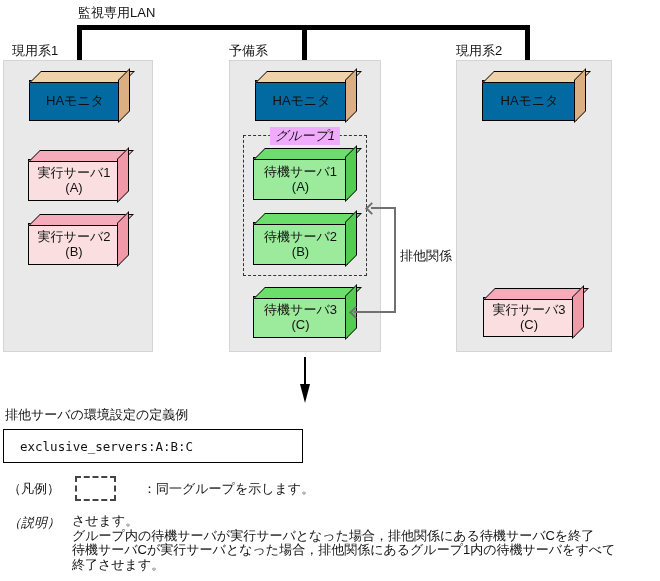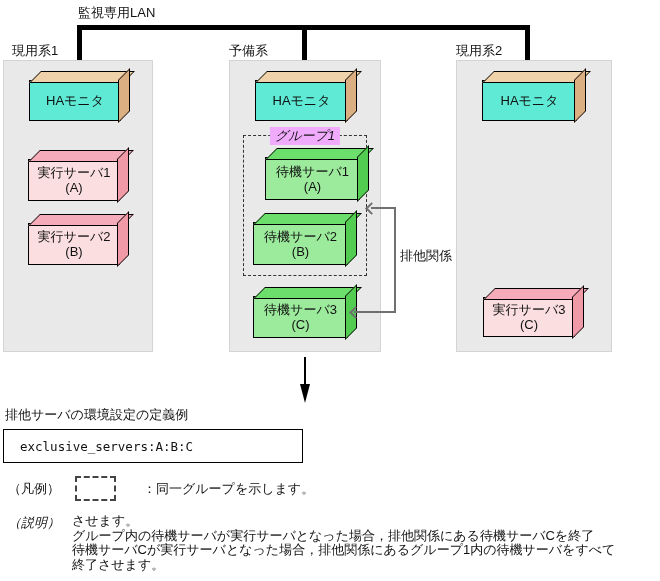--- a/index.html
+++ b/index.html
@@ -17,21 +17,21 @@
   .panel { position:absolute; top:60px; height:292px; background:#E9E9E9; border:1px solid #D4D4D4; }
 
   
   .box3d { position:absolute; border:1px solid #000; display:flex; flex-direction:column;
            align-items:center; justify-content:center; font-size:13px; line-height:15px;
            text-align:center; z-index:3; }
   .box3d::before { content:""; position:absolute; left:-1px; top:-10px; width:calc(100% + 2px);
            height:10px; border:1px solid #000; transform:skewX(-45deg); transform-origin:left bottom; }
   .box3d::after  { content:""; position:absolute; right:-10px; top:-1px; width:10px;
            height:calc(100% + 2px); border:1px solid #000; transform:skewY(-45deg); transform-origin:left top; }
-  .tan   { background:#5eead4; }  .tan::before   { background:#EFD2A9; }  .tan::after   { background:#DCAF82; }
+  .tan   { background:#0369a1; }  .tan::before   { background:#EFD2A9; }  .tan::after   { background:#DCAF82; }
   .pink  { background:#FBDFE0; }  .pink::before  { background:#F6ABBB; }  .pink::after  { background:#F09AA8; }
   .green { background:#9CEB9C; }  .green::before { background:#6CDE6C; }  .green::after { background:#52CD52; }
 
   
   .group-box { position:absolute; left:243px; top:135px; width:124px; height:141px;
            border:1.5px dashed #333; z-index:2; }
   .group-label { position:absolute; top:-9px; left:50%; transform:translateX(-50%);
            background:#f0abfc; padding:0 5px; font-size:13px; white-space:nowrap;font-style:italic; }
 
   
@@ -88,21 +88,21 @@
     <span>実行サーバ2</span>
     <span>(B)</span>
   </div>
 
   <div class="box3d tan" style="left:255px;top:80px;width:93px;height:41px">
     <span>HAモニタ</span>
   </div>
   <div class="group-box">
     <span class="group-label">グループ1</span>
   </div>
-  <div class="box3d green" style="left:265px;top:157px;width:95px;height:43px">
+  <div class="box3d green" style="left:253px;top:157px;width:95px;height:43px">
     <span>待機サーバ1</span>
     <span>(A)</span>
   </div>
   <div class="box3d green" style="left:253px;top:222px;width:95px;height:43px">
     <span>待機サーバ2</span>
     <span>(B)</span>
   </div>
   <div class="box3d green" style="left:253px;top:296px;width:95px;height:42px">
     <span>待機サーバ3</span>
     <span>(C)</span>

